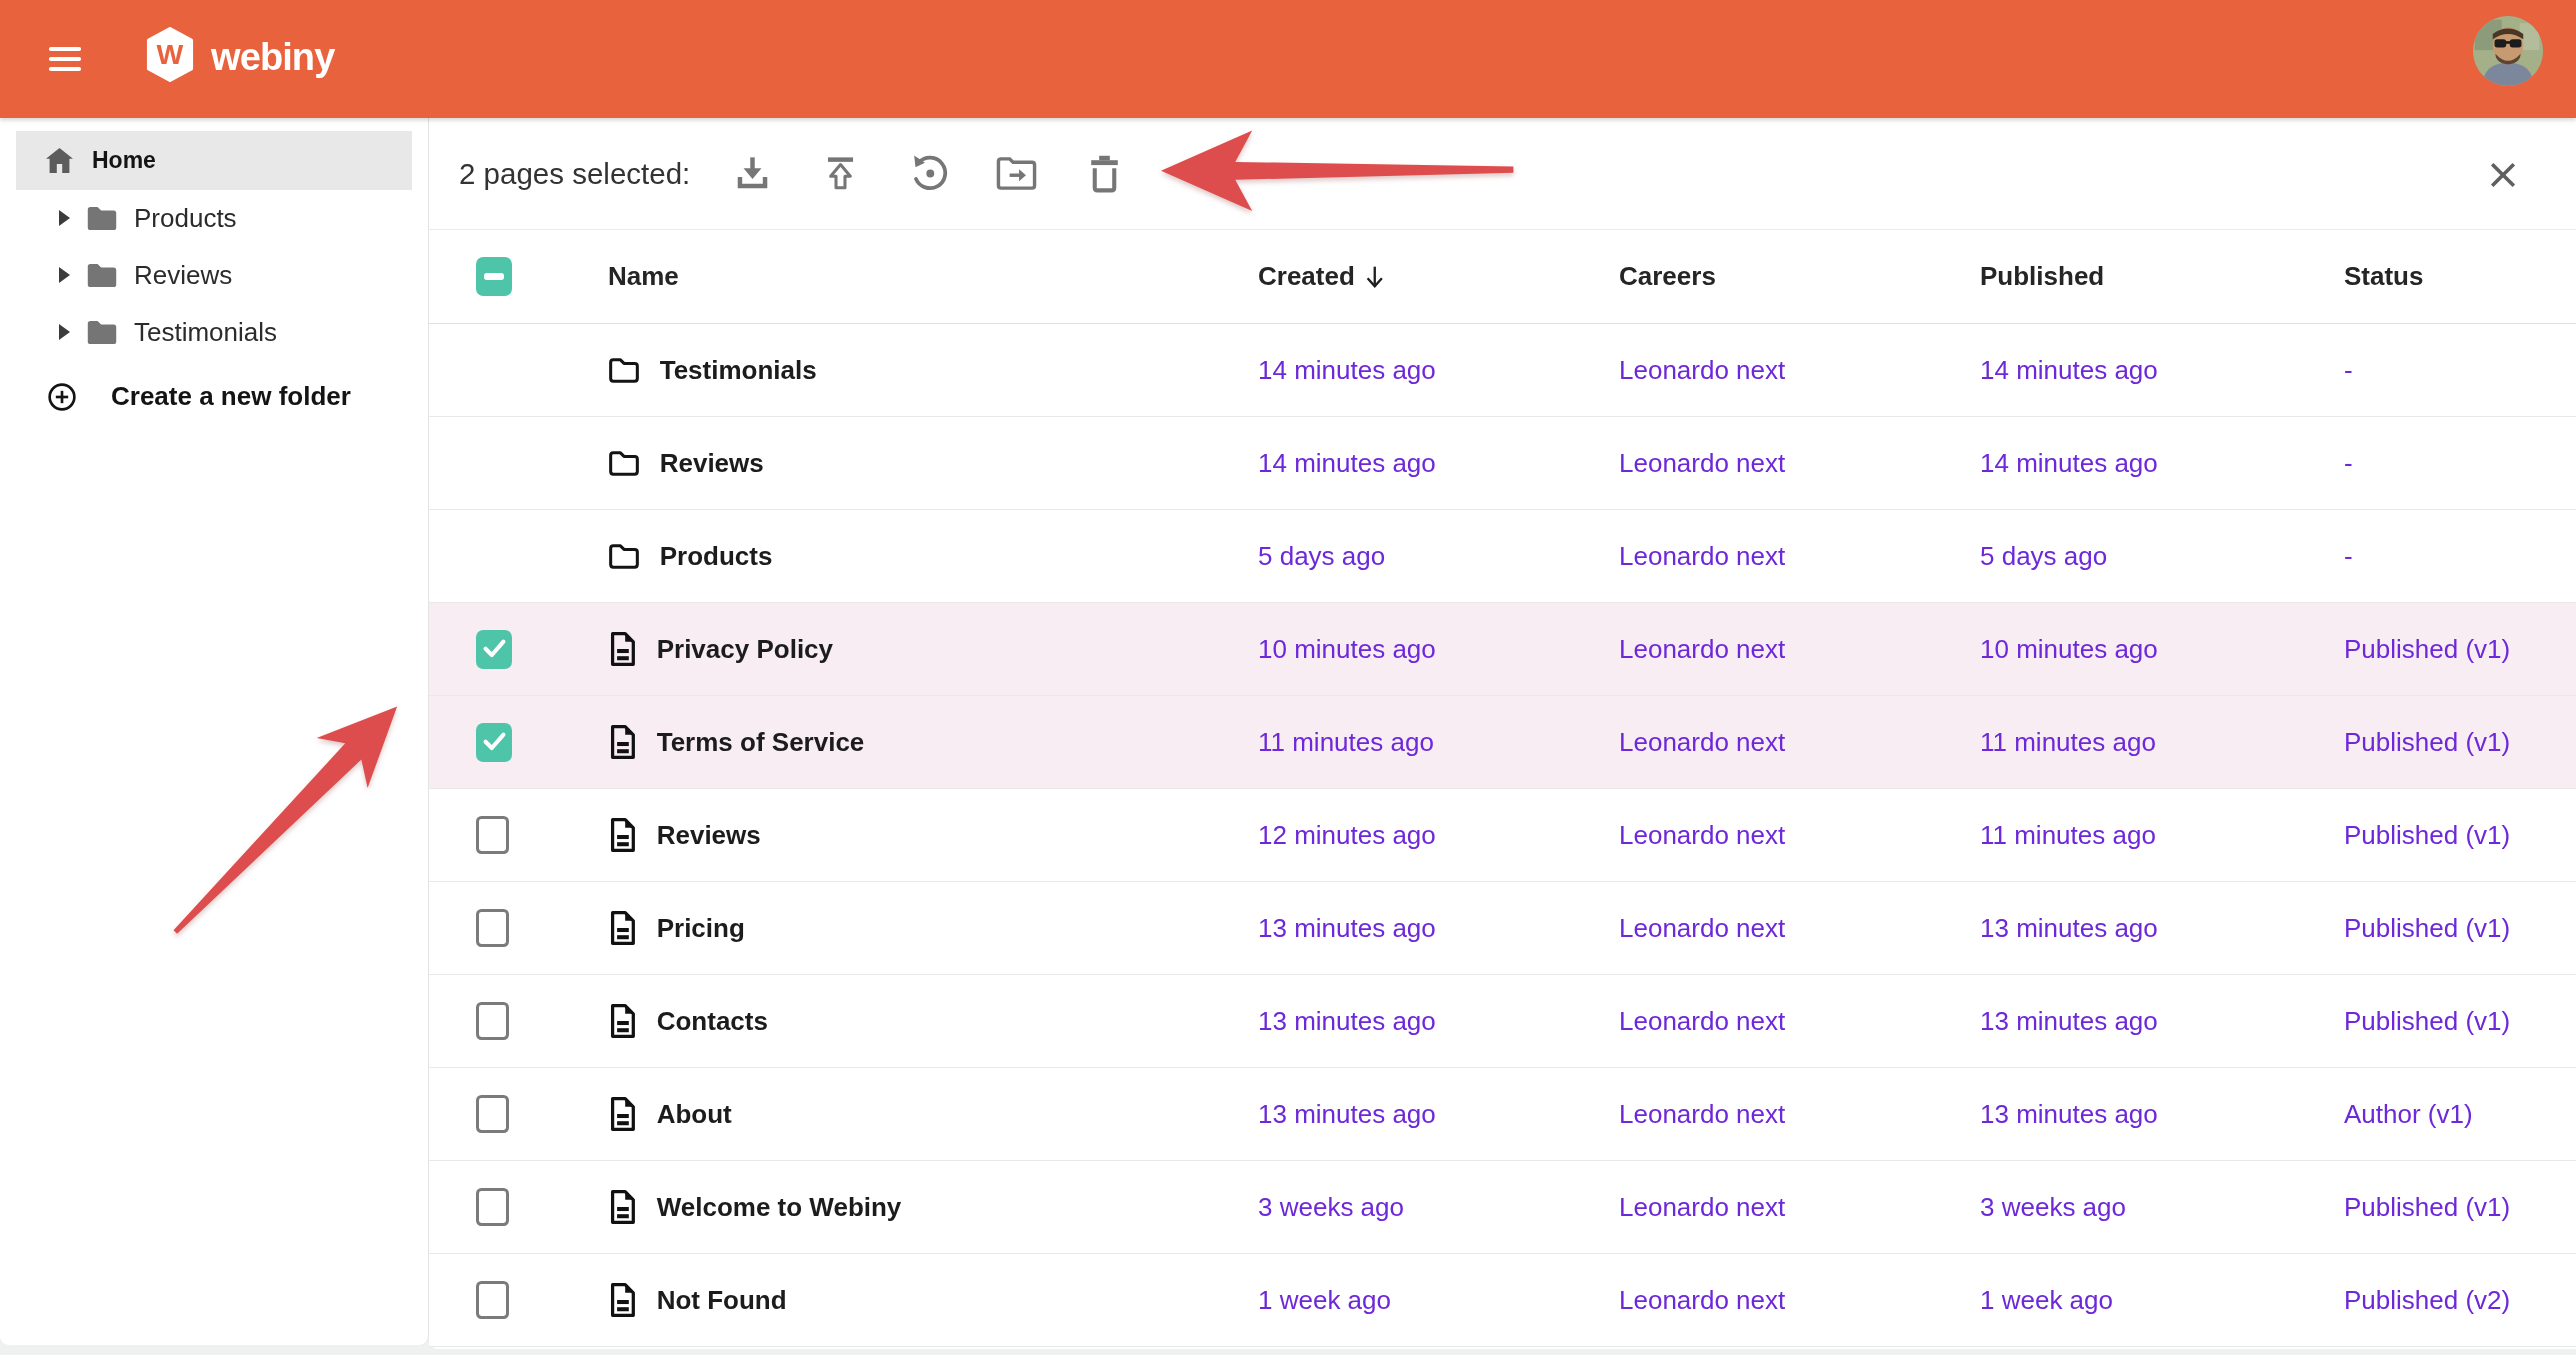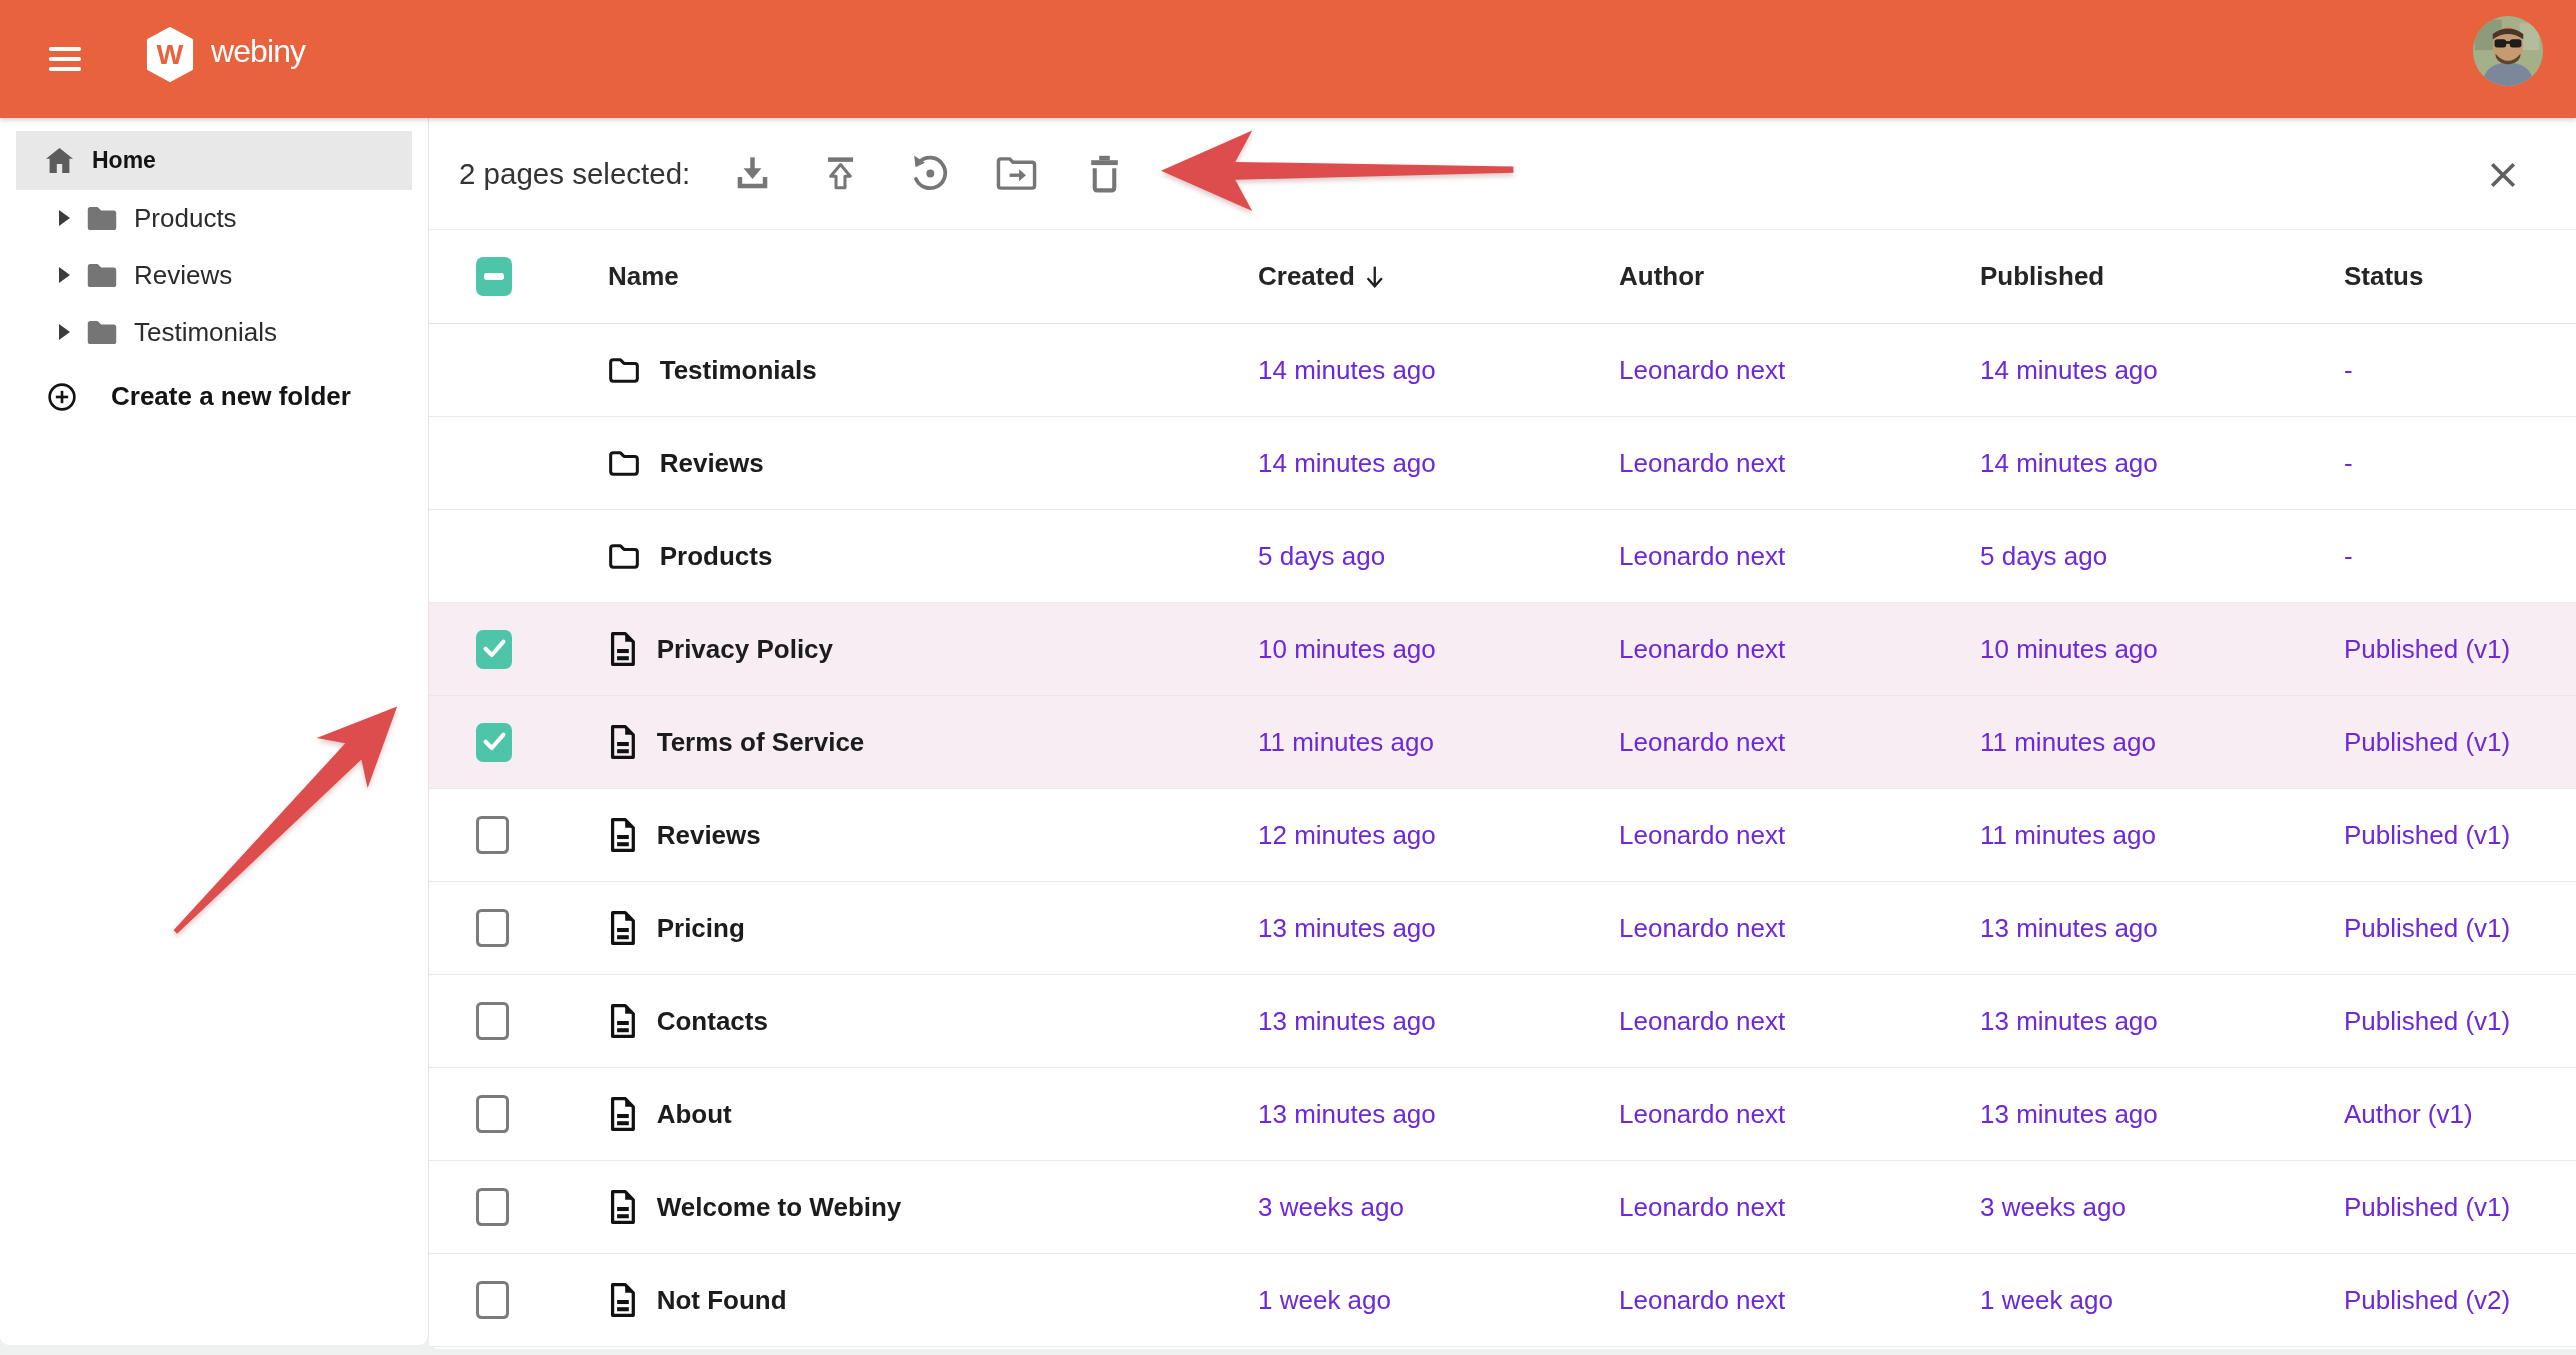--- a/index.html
+++ b/index.html
@@ -6,21 +6,21 @@
   .page{position:relative;width:2576px;height:1356px;overflow:hidden;
         font-family:"Liberation Sans","DejaVu Sans",sans-serif;background:#eff0f0;}
 
   
   .topbar{position:absolute;left:0;top:0;width:2576px;height:118px;background:#e9623e;
           box-shadow:0 1.8px 4.5px rgba(0,0,0,.18);z-index:5;display:flex;align-items:center;}
   .hamburger{position:absolute;left:49px;top:42px;width:34px;height:34px;background:none;border:none;
              cursor:pointer;padding:0;display:flex;flex-direction:column;justify-content:center;gap:5.4px;}
   .hamburger span{display:block;width:32px;height:4.5px;background:#fff;border-radius:1.8px;}
   .logo-hex{position:absolute;left:145px;top:27px;}
-  .wordmark{position:absolute;left:211px;top:24px;color:#fff;font-size:32px;font-weight:normal;
+  .wordmark{position:absolute;left:211px;top:30px;color:#fff;font-size:38px;font-weight:bold;
             letter-spacing:-0.9px;line-height:54px;}
   .avatar{position:absolute;right:33px;top:16px;width:70px;height:70px;border-radius:50%;overflow:hidden;
           cursor:pointer;border:none;padding:0;background:#9fae86;}
 
   
   .sidebar{position:absolute;left:0;top:118px;width:428px;height:1227px;background:#fff;
            border-right:1.8px solid #e3e3e3;border-radius:0 0 9px 9px;z-index:2;}
   .side-home{margin:12.5px 16px 0 16px;height:59px;background:#e8e8e8;display:flex;align-items:center;
              gap:18px;padding-left:29px;cursor:pointer;}
   .side-home .lbl{font-size:23px;font-weight:700;color:#141414;}
@@ -214,21 +214,21 @@
         <span>Name</span>
       </div>
       <div class="th">
         <span>Created</span>
         <svg width="21.5" height="25" viewBox="0 0 24 28">
           <line x1="12" y1="3" x2="12" y2="23" stroke="#1d1d1d" stroke-width="2.6"></line>
           <polyline points="4,16 12,25 20,16" fill="none" stroke="#1d1d1d" stroke-width="2.6"></polyline>
         </svg>
       </div>
       <div class="th">
-        <span>Author</span>
+        <span>Careers</span>
       </div>
       <div class="th">
         <span>Published</span>
       </div>
       <div class="th">
         <span>Status</span>
       </div>
       <div></div>
     </div>
 

